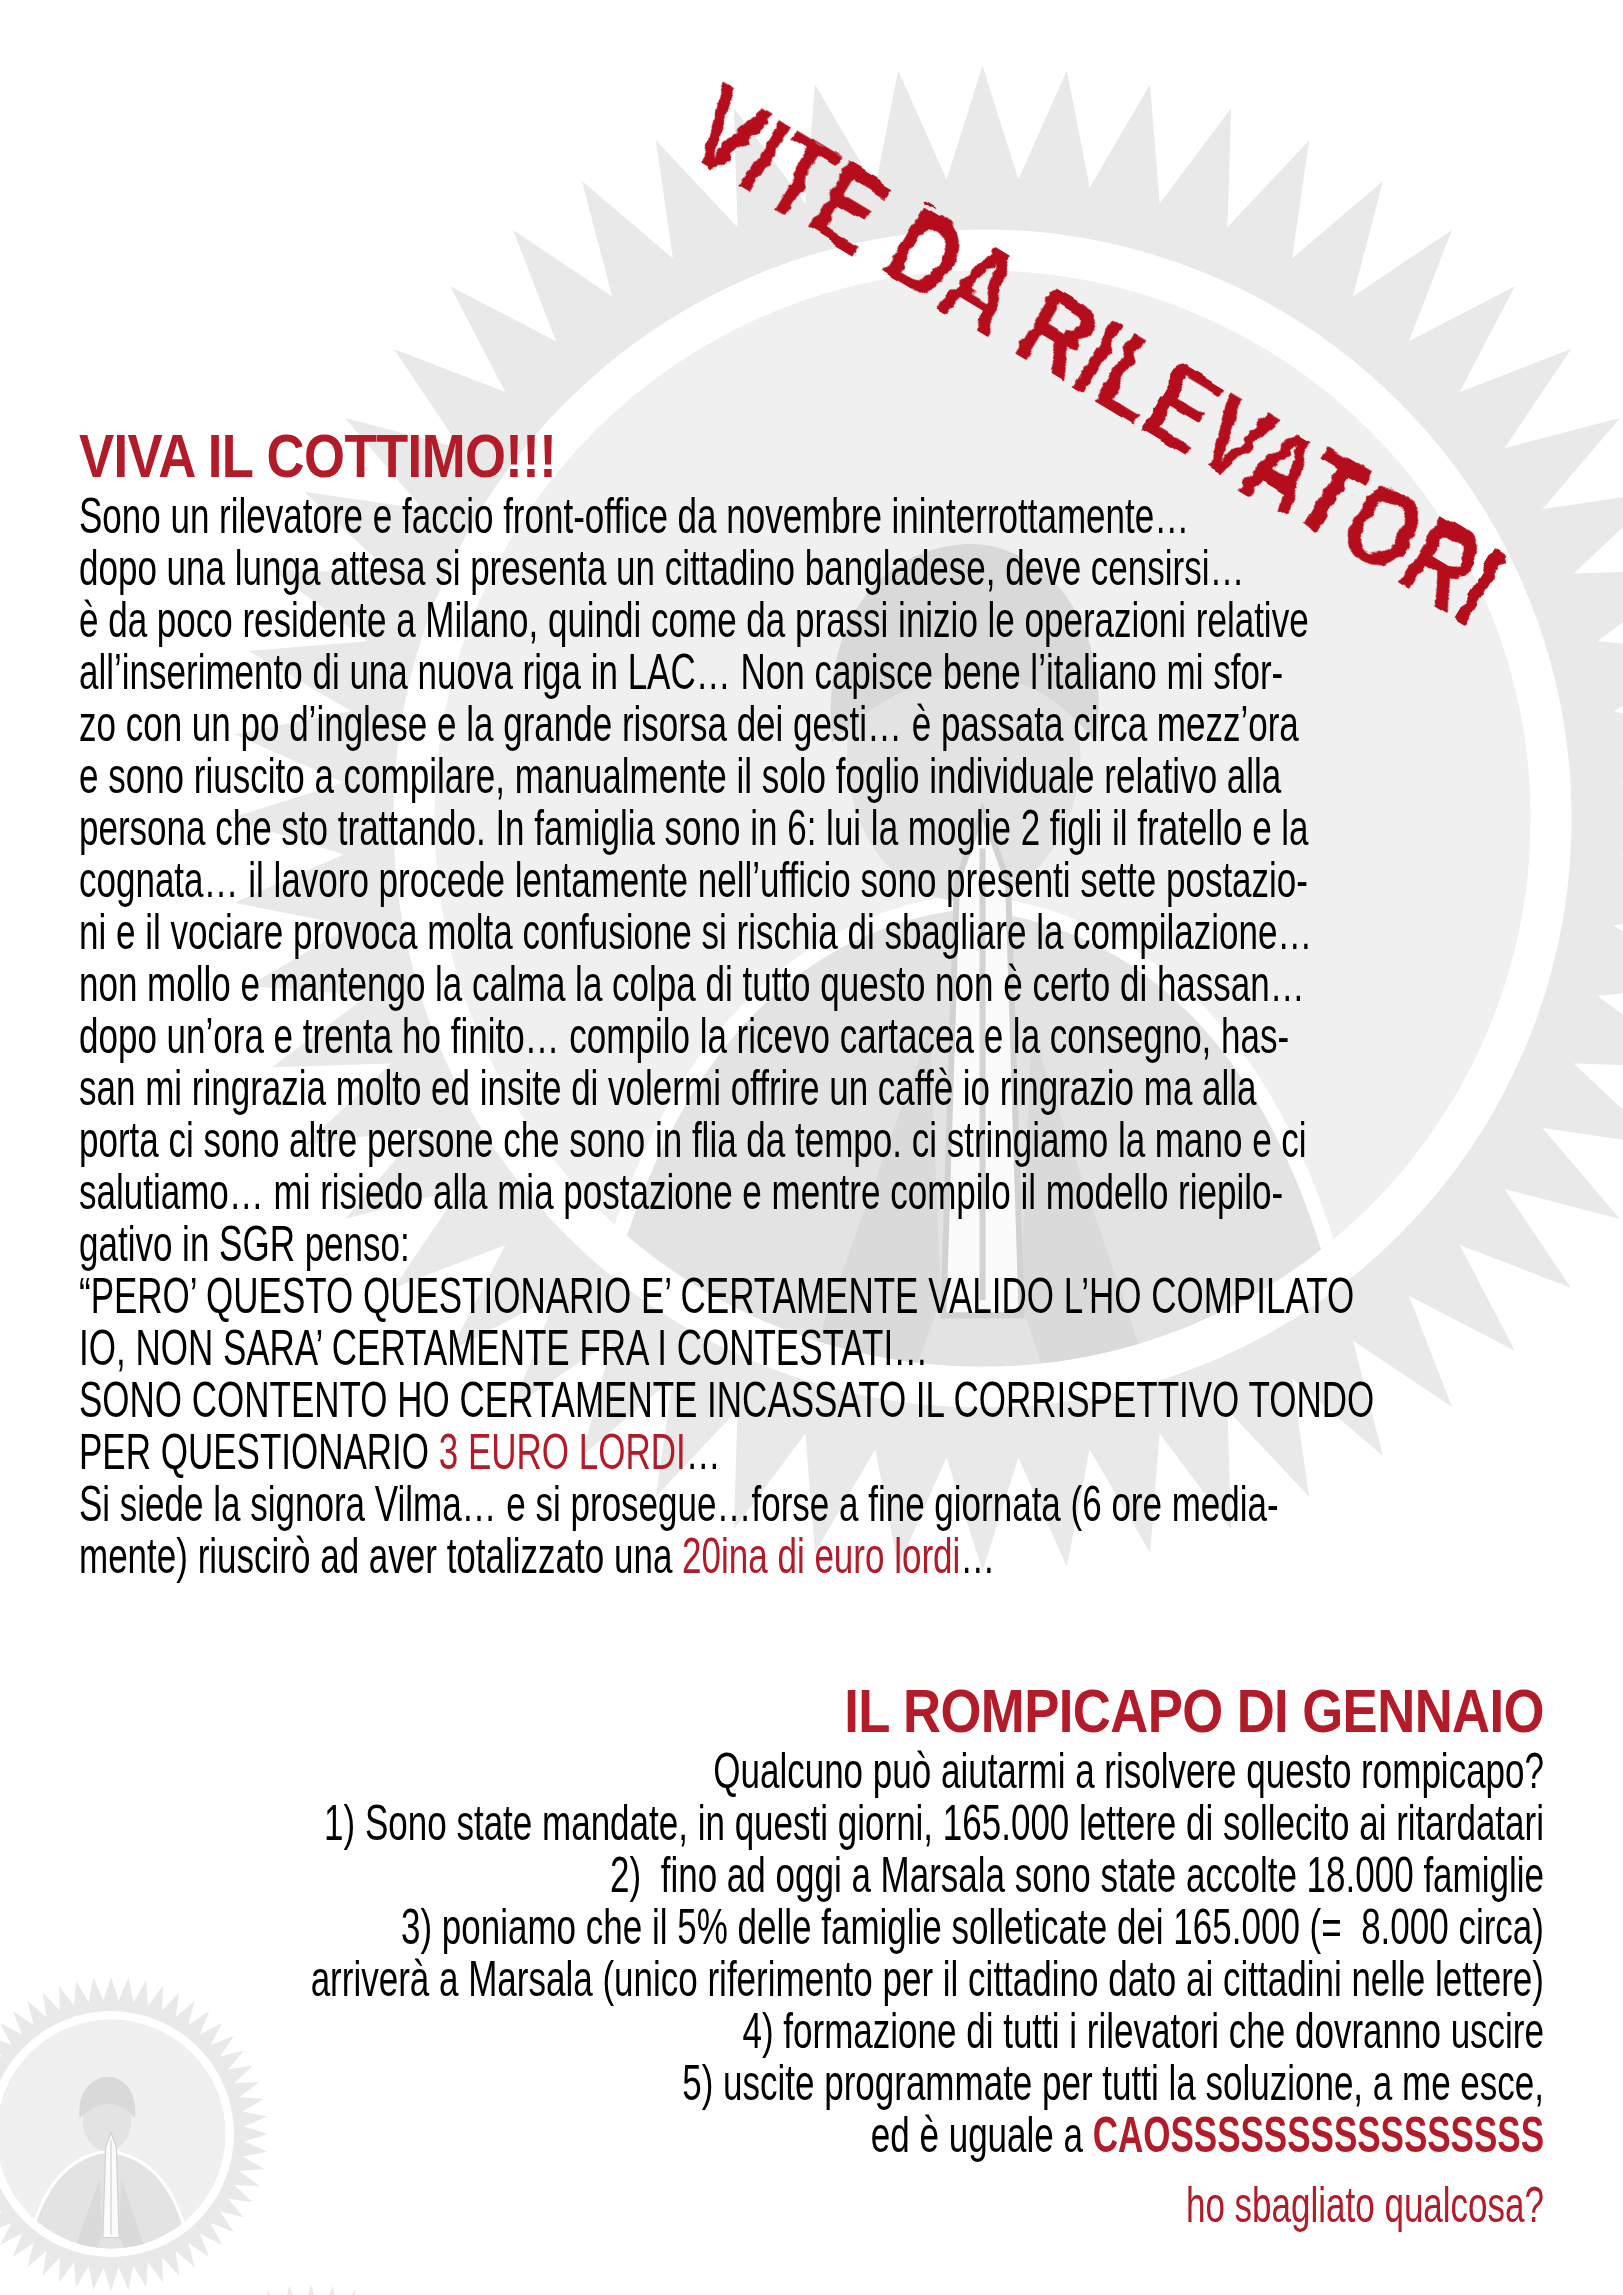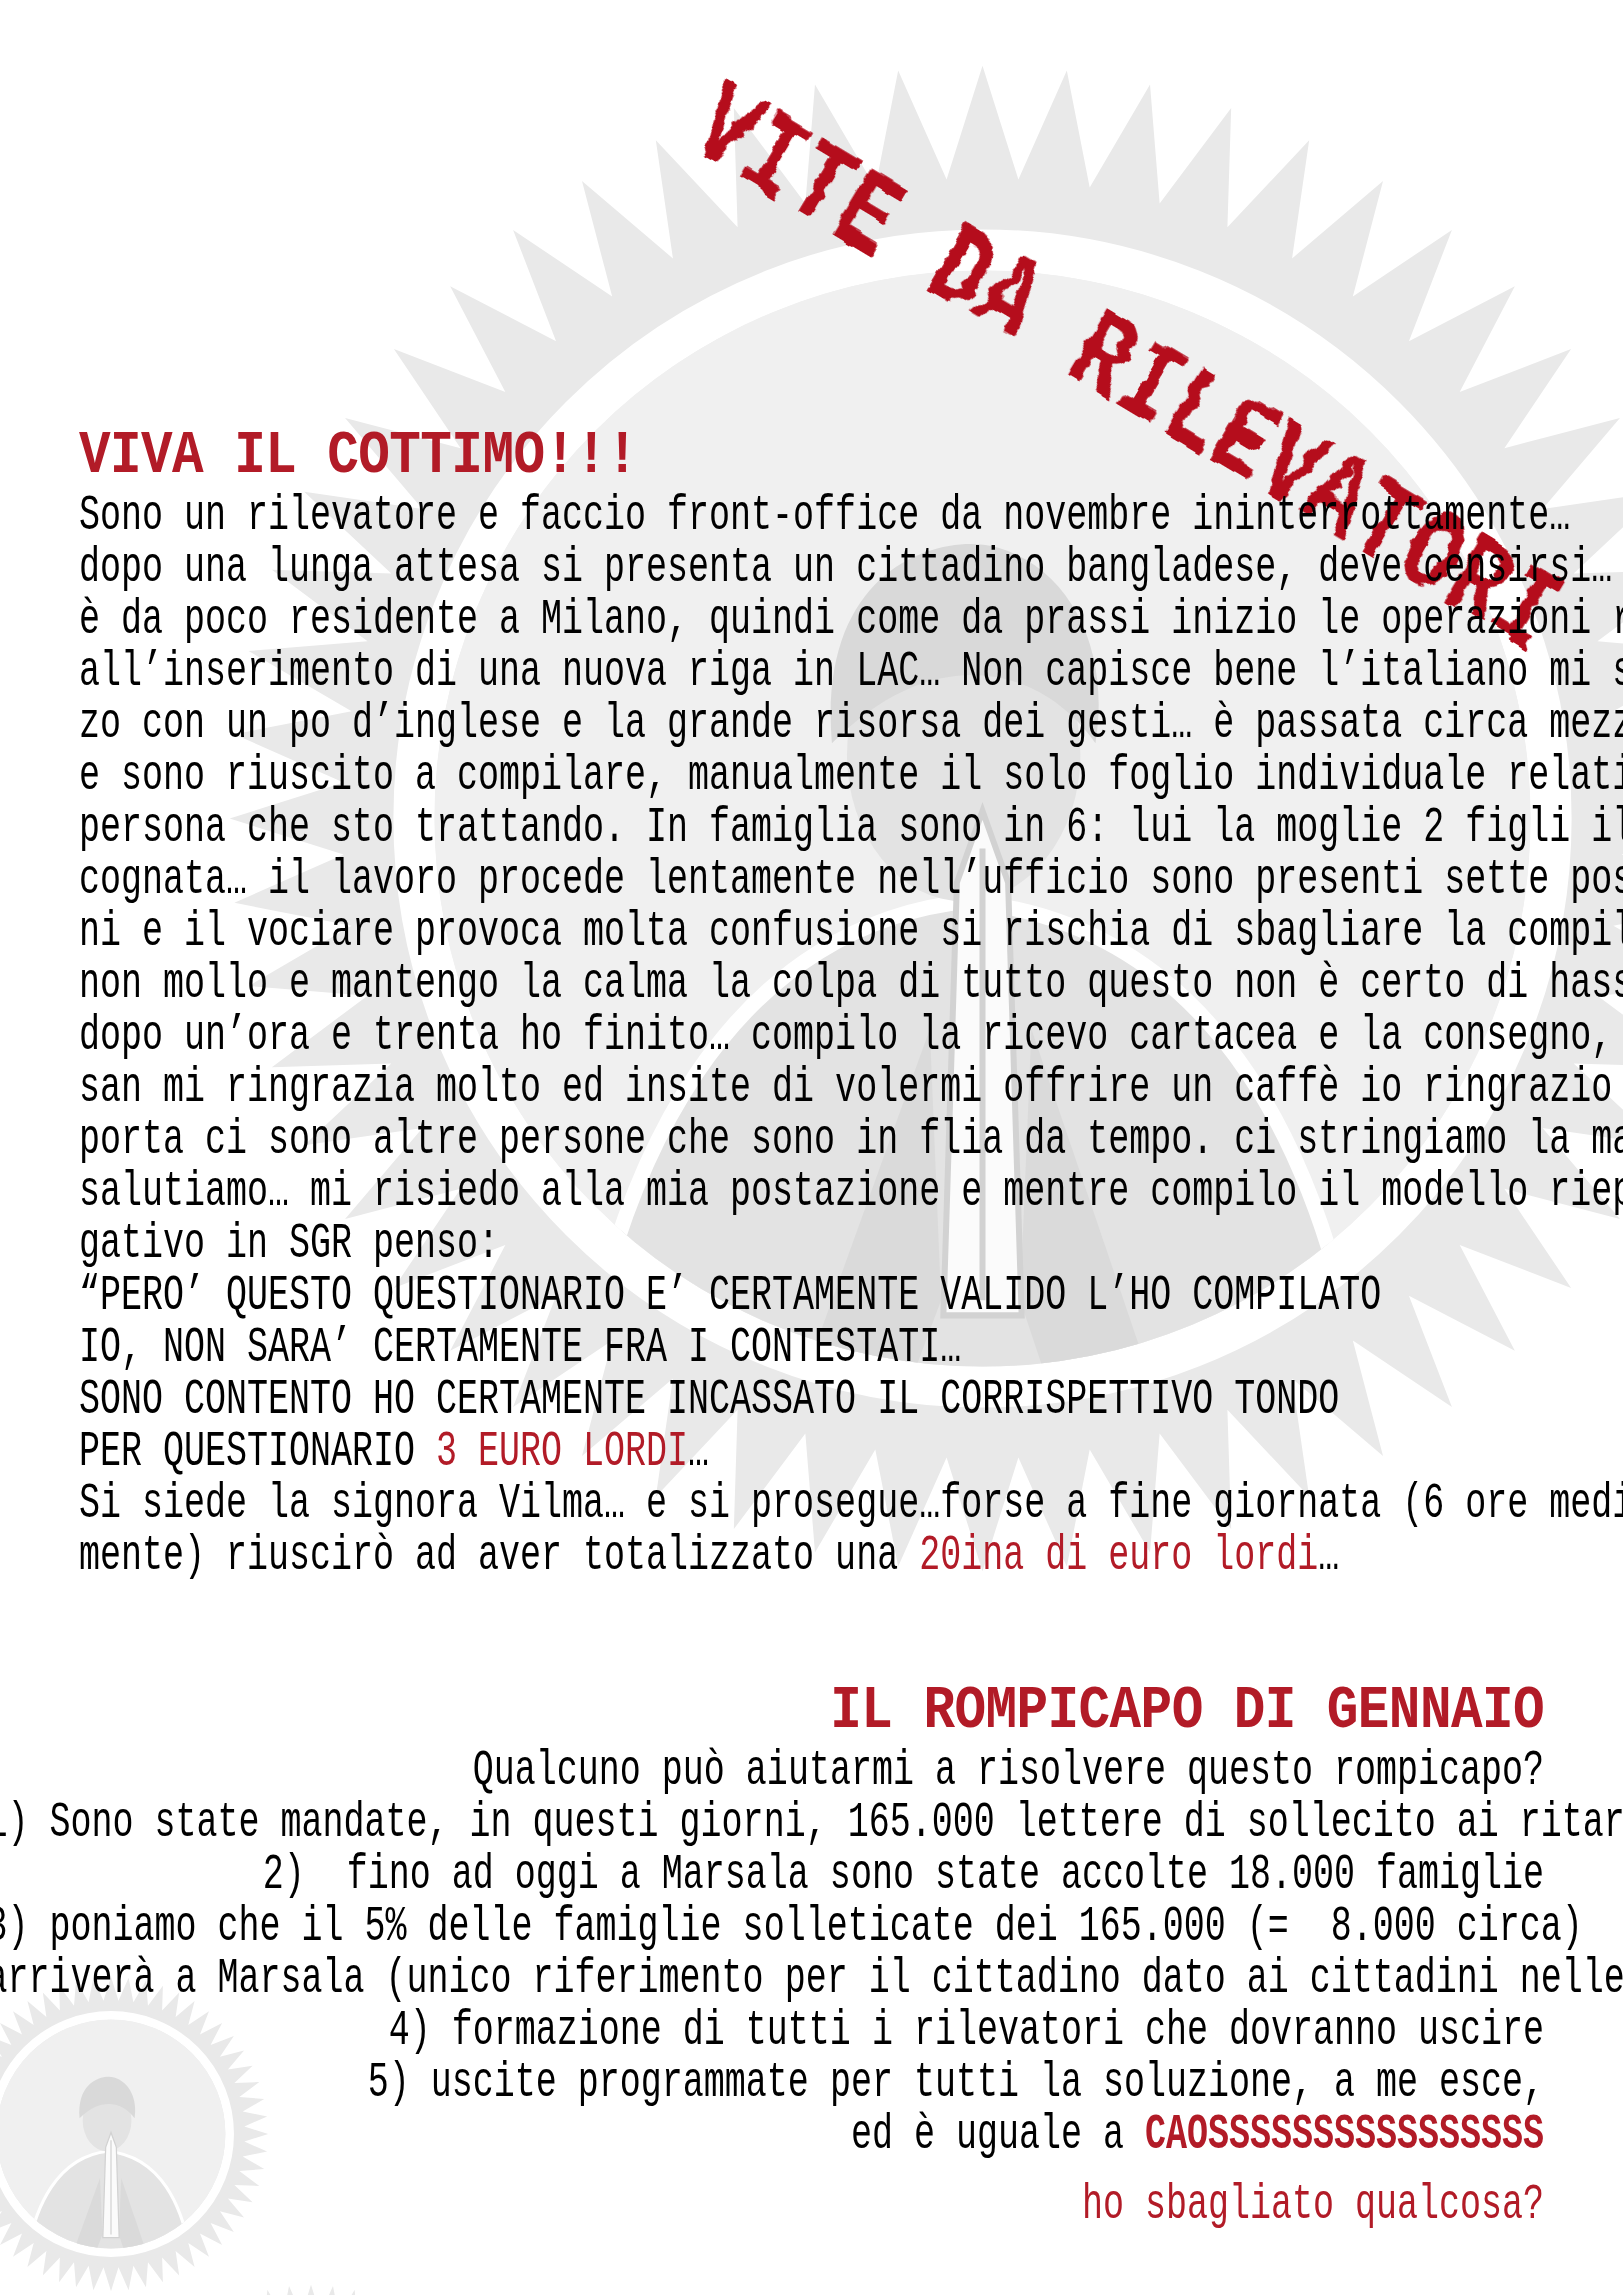--- a/index.html
+++ b/index.html
@@ -1,18 +1,18 @@
 <!DOCTYPE html>
 <html style="font-size:10.5px"><head>
 <meta charset="utf-8">
 <style>
   html,body{margin:0;padding:0;background:#ffffff;}
   .page{
     position:relative;width:1623px;height:2295px;overflow:hidden;
-    background:#ffffff;font-family:Liberation Mono, monospace;
+    background:#ffffff;font-family:Liberation Sans, sans-serif;
   }
   
   .wm{position:absolute;z-index:0;}
   .wm-big{left:192px;top:28px;width:1581px;height:1581px;}
   .wm-small{left:-54px;top:1969px;width:330px;height:330px;}
   .wm-bottom{left:105px;top:2275px;width:412px;height:412px;}
   .defs-svg{position:absolute;width:0;height:0;overflow:hidden;}
   
   .stamp{
     position:absolute;z-index:2;left:736px;top:62px;

